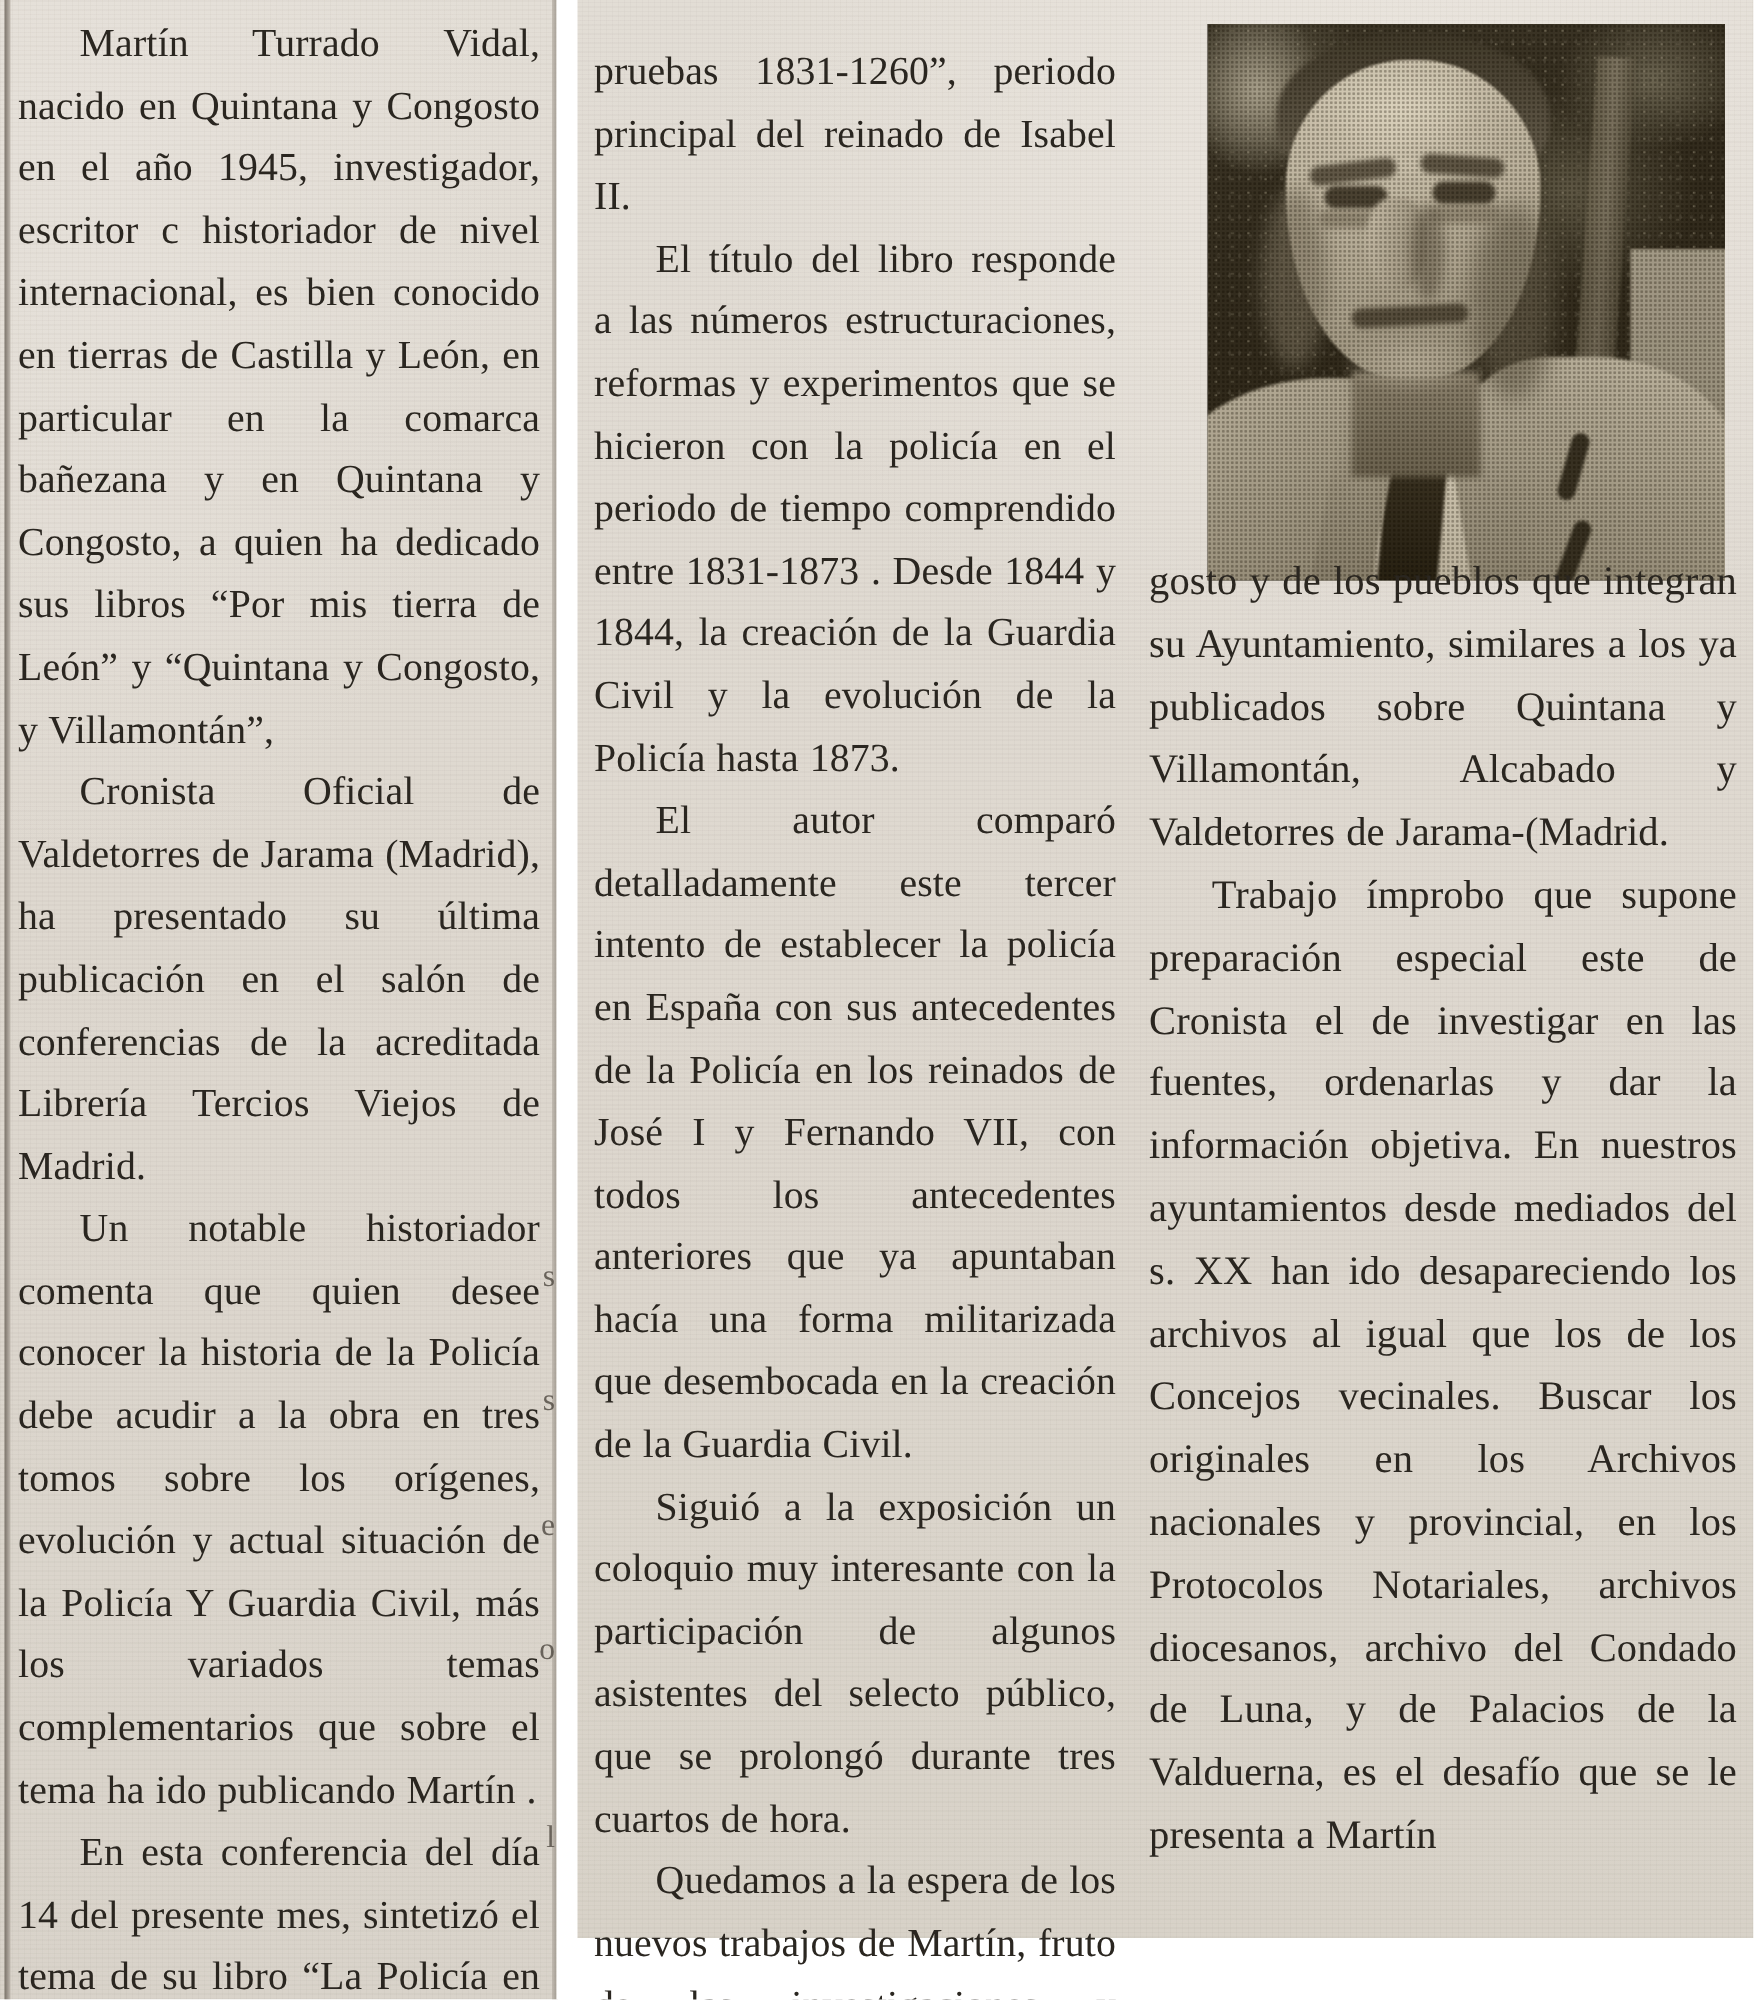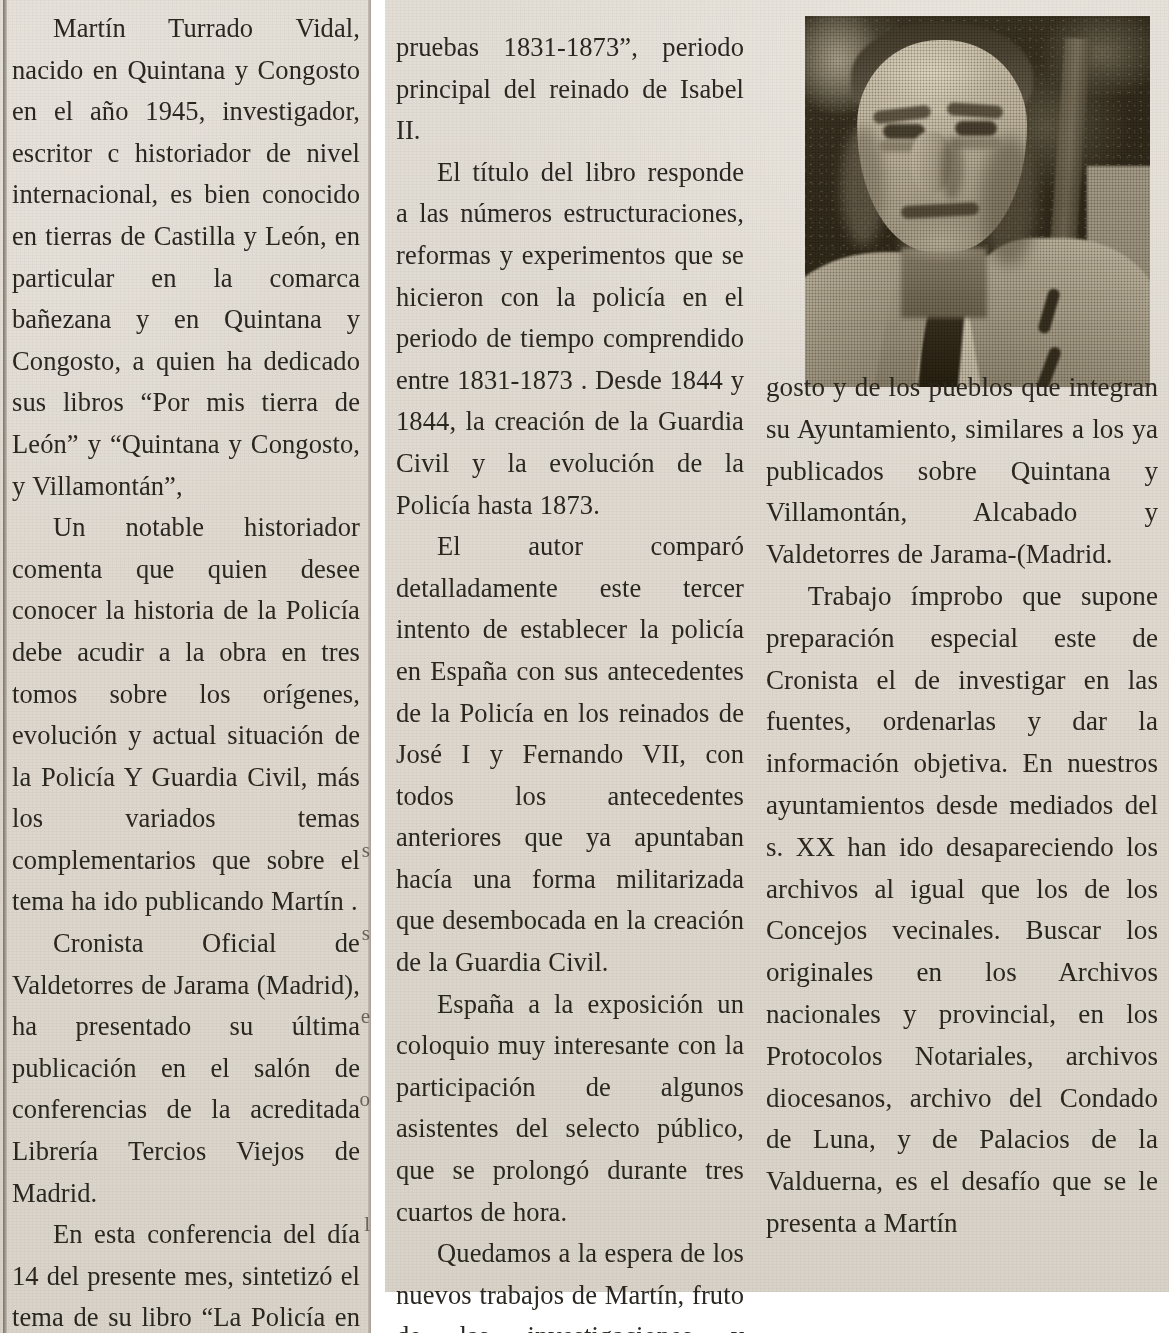--- a/index.html
+++ b/index.html
@@ -356,29 +356,29 @@
     <div class="ph" id="ph-chin"></div>
 
     <div class="ph" id="ph-halftone"></div>
     <div class="ph" id="ph-wash"></div>
     <div class="ph" id="ph-sepia"></div>
   </div>
 </figure>
 
 <div class="col" id="col-1">
   <p class="indent">Martín Turrado Vidal, nacido en Quintana y Congosto en el año 1945, investigador, escritor c historiador de nivel internacional, es bien conocido en tierras de Castilla y León, en particular en la comarca bañezana y en Quintana y Congosto, a quien ha dedicado sus libros “Por mis tierra de León” y “Quintana y Congosto, y Villamontán”,</p>
+  <p class="indent">Cronista Oficial de Valdetorres de Jarama (Madrid), ha presentado su última publicación en el salón de conferencias de la acreditada Librería Tercios Viejos de Madrid.</p>
   <p class="indent">Un notable historiador comenta que quien desee conocer la historia de la Policía debe acudir a la obra en tres tomos sobre los orígenes, evolución y actual situación de la Policía Y Guardia Civil, más los variados temas complementarios que sobre el tema ha ido publicando Martín .</p>
-  <p class="indent">Cronista Oficial de Valdetorres de Jarama (Madrid), ha presentado su última publicación en el salón de conferencias de la acreditada Librería Tercios Viejos de Madrid.</p>
   <p class="indent fade-a">En esta conferencia del día 14 del presente mes, sintetizó el tema de su libro “La Policía en el banco de</p>
 </div>
 
 <div class="col" id="col-2">
-  <p>pruebas 1831-1873”, periodo principal del reinado de Isabel II.</p>
+  <p>pruebas 1831-1260”, periodo principal del reinado de Isabel II.</p>
   <p class="indent">El título del libro responde a las números estructuraciones, reformas y experimentos que se hicieron con la policía en el periodo de tiempo comprendido entre 1831-1873 . Desde 1844 y 1844, la creación de la Guardia Civil y la evolución de la Policía hasta 1873.</p>
   <p class="indent">El autor comparó detalladamente este tercer intento de establecer la policía en España con sus antecedentes de la Policía en los reinados de José I y Fernando VII, con todos los antecedentes anteriores que ya apuntaban hacía una forma militarizada que desembocada en la creación de la Guardia Civil.</p>
-  <p class="indent">España a la exposición un coloquio muy interesante con la participación de algunos asistentes del selecto público, que se prolongó durante tres cuartos de hora.</p>
+  <p class="indent">Siguió a la exposición un coloquio muy interesante con la participación de algunos asistentes del selecto público, que se prolongó durante tres cuartos de hora.</p>
   <p class="indent fade-a">Quedamos a la espera de los nuevos trabajos de Martín, fruto de las investigaciones y recuperaciones de los archivos del Ayuntamiento de Quintana y Con-</p>
 </div>
 
 <div class="col" id="col-3">
   <p>gosto y de los pueblos que integran su Ayuntamiento, similares a los ya publicados sobre Quintana y Villamontán, Alcabado y Valdetorres de Jarama-(Madrid.</p>
   <p class="indent">Trabajo ímprobo que supone preparación especial este de Cronista el de investigar en las fuentes, ordenarlas y dar la información objetiva. En nuestros ayuntamientos desde mediados del s. XX han ido desapareciendo los archivos al igual que los de los Concejos vecinales. Buscar los originales en los Archivos nacionales y provincial, en los Protocolos Notariales, archivos diocesanos, archivo del Condado de Luna, y de Palacios de la Valduerna, es el desafío que se le presenta a Martín</p>
 </div>
 
 </body></html>

